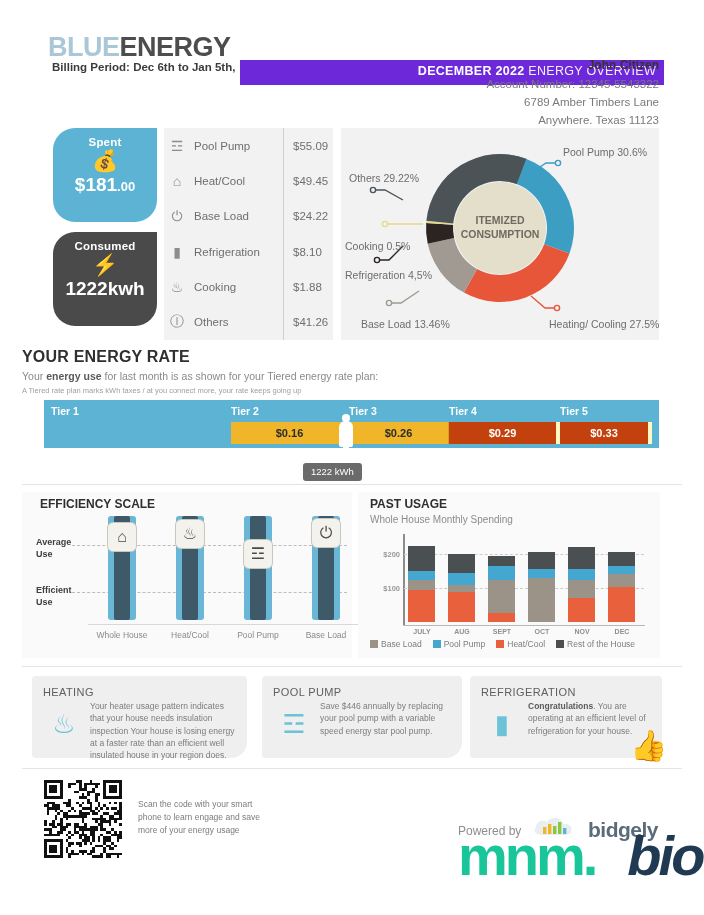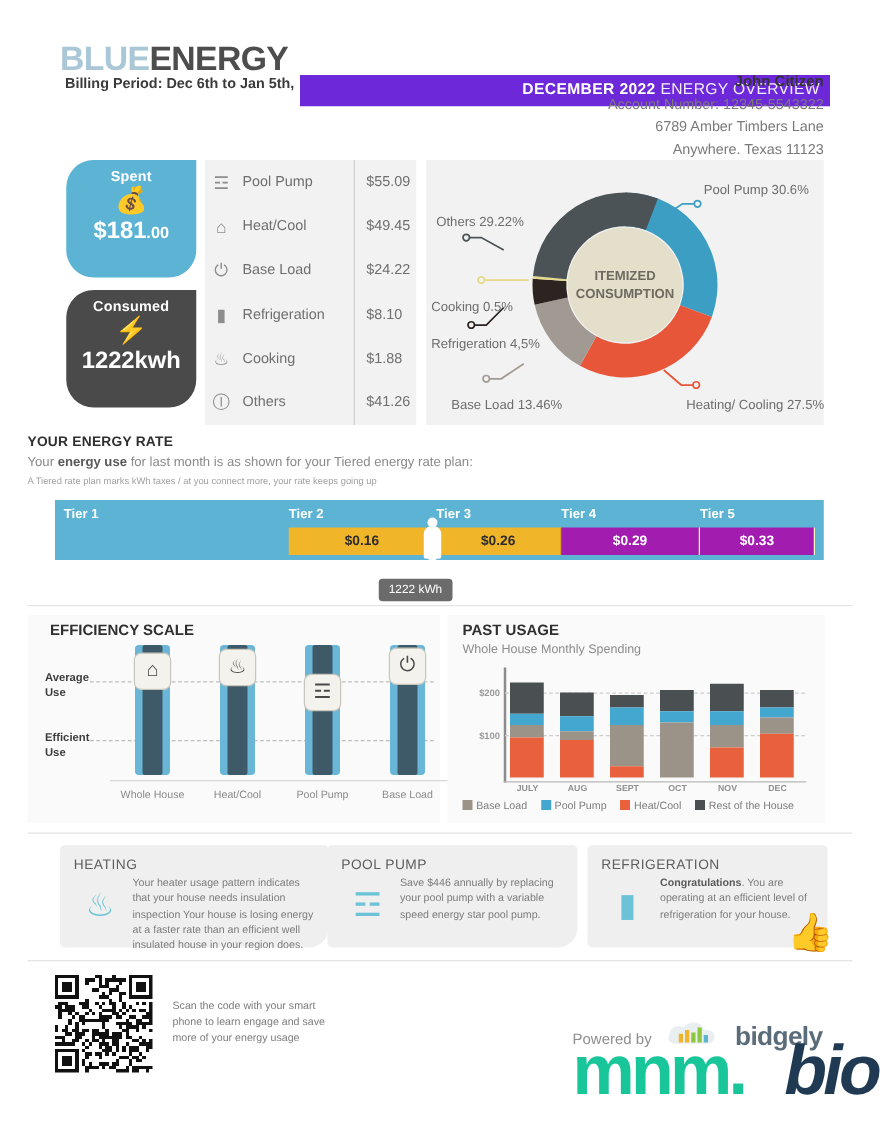--- a/index.html
+++ b/index.html
@@ -65,41 +65,41 @@
     width: 50px; padding-left: 9px; border-left: 1px solid #cfcfcf;
     align-self: stretch; display: flex; align-items: center;
   }
 
   
   .donut-panel { position: absolute; left: 341px; top: 128px; width: 318px; height: 212px; background: #f2f2f2; }
   .donut-label { position: absolute; font-size: 10.5px; color: #6d6d6d; white-space: nowrap; }
 
   
   .rate-head { position: absolute; left: 22px; top: 348px; width: 660px; }
-  .rate-head h2 { font-size: 11px; font-weight: bold; color: #2f2f2f; letter-spacing: 0.2px; }
+  .rate-head h2 { font-size: 16px; font-weight: bold; color: #2f2f2f; letter-spacing: 0.2px; }
   .rate-head .sub { font-size: 10.5px; color: #8a8a8a; margin-top: 4px; }
   .rate-head .sub b { color: #5a5a5a; }
   .rate-head .sub2 { font-size: 7.5px; color: #a0a0a0; margin-top: 4px; }
 
   .rate-wrap {
     position: absolute; left: 44px; top: 400px; width: 615px; height: 48px;
     background: #5cb3d4;
   }
   .tier-names { position: absolute; left: 0; top: 5px; width: 615px; height: 15px; }
   .tier-name {
     position: absolute; top: 0; font-size: 10.5px; font-weight: bold; color: #ffffff;
     text-align: left;
   }
   .tier-bar { position: absolute; left: 7px; top: 22px; width: 601px; height: 22px; }
   .tier-seg {
     position: absolute; top: 0; height: 22px;
     font-size: 11px; font-weight: bold; line-height: 22px; text-align: center;
   }
   .tier-seg.used { background: #f0b528; color: #2c2c2c; border-right: 1px solid #d79f1f; }
-  .tier-seg.unused { background: #a21caf; color: #ffffff; border-right: 1px solid #fef9c3; }
+  .tier-seg.unused { background: #c2410c; color: #ffffff; border-right: 4px solid #fef9c3; }
   .marker { position: absolute; left: 337px; top: 414px; width: 18px; height: 58px; }
   .marker .head {
     position: absolute; left: 5px; top: 0; width: 8px; height: 8px;
     background: #ffffff; border-radius: 50%;
   }
   .marker .body {
     position: absolute; left: 2px; top: 7px; width: 14px; height: 26px;
     background: #ffffff; border-radius: 6px 6px 2px 2px;
   }
   .marker .legs {
@@ -420,21 +420,21 @@
           <span>Heat/Cool</span>
         </div>
         <div class="it">
           <span class="sw" style="background:#4a4f52"></span>
           <span>Rest of the House</span>
         </div>
       </div>
   </div>
 
   <div id="tips">
-      <div class="tip" style="left: 48px; width: 215px;">
+      <div class="tip" style="left: 32px; width: 215px;">
         <div class="th">HEATING</div>
         <div style="position:absolute;left:14px;top:28px;width:36px;height:40px;color:#6cc3d8;font-size:26px;text-align:center;line-height:40px">♨</div>
         <div class="tbody" style="left:58px;top:24px;width:145px">Your heater usage pattern indicates that your house needs insulation inspection Your house is losing energy at a faster rate than an efficient well insulated house in your region does.</div>
       </div>
       <div class="tip" style="left: 262px; width: 200px;">
         <div class="th">POOL PUMP</div>
         <div style="position:absolute;left:14px;top:28px;width:36px;height:40px;color:#6cc3d8;font-size:26px;text-align:center;line-height:40px">☲</div>
         <div class="tbody" style="left:58px;top:24px;width:130px">Save $446 annually by replacing your pool pump with a variable speed energy star pool pump.</div>
       </div>
       <div class="tip" style="left: 470px; width: 192px;">

